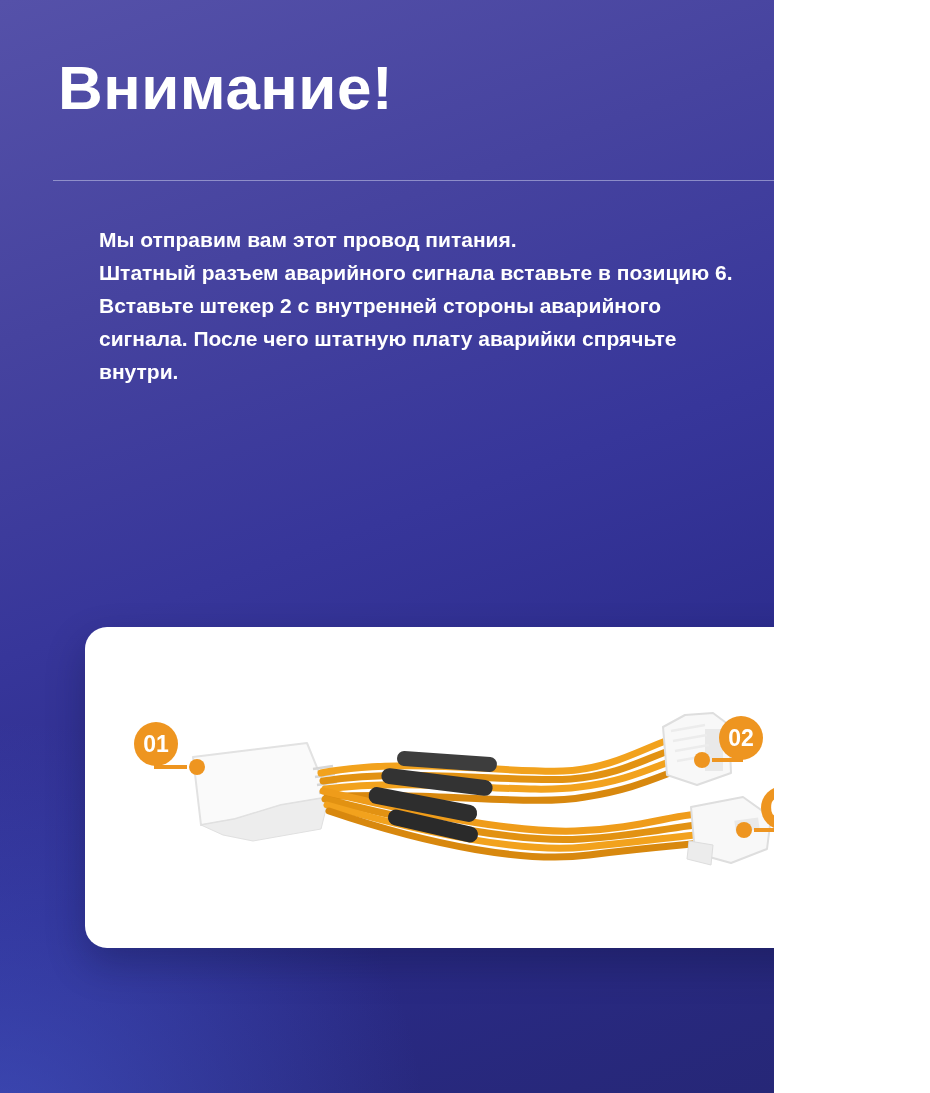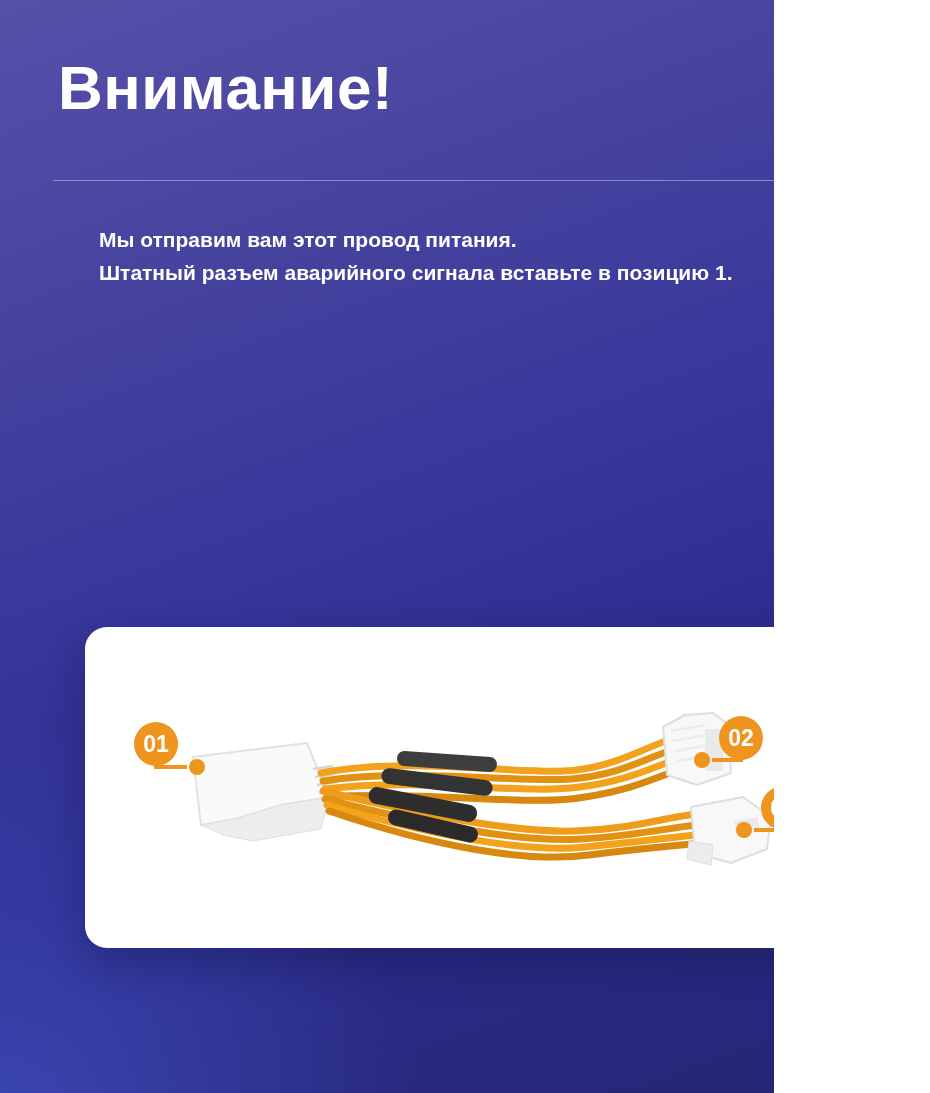--- a/index.html
+++ b/index.html
@@ -42,21 +42,24 @@
   <svg class="warning-icon" viewBox="0 0 68 62" aria-hidden="true">
     <path d="M34 6 L61.5 52.5 a4.5 4.5 0 0 1 -3.9 6.8 H10.4 a4.5 4.5 0 0 1 -3.9 -6.8 Z" fill="none" stroke="#ffffff" stroke-width="6.5" stroke-linejoin="round"></path>
     <line x1="34" y1="25" x2="34" y2="41" stroke="#ffffff" stroke-width="6" stroke-linecap="round"></line>
     <circle cx="34" cy="50" r="3.6" fill="#ffffff"></circle>
   </svg>
 
   <hr class="divider">
 
   <div class="instructions">
     <p>Мы отправим вам этот провод питания.</p>
-    <p>Штатный разъем аварийного сигнала вставьте в позицию 1.</p>
+    <p>Штатный разъем аварийного сигнала вставьте в позицию 6.</p>
+    <p>Вставьте штекер 2 с внутренней стороны аварийного
+сигнала. После чего штатную плату аварийки спрячьте
+внутри.</p>
   </div>
 
   <div class="photo-card">
     <svg class="harness-svg" viewBox="0 0 762 321" aria-hidden="true">
 
       <g>
         <polygon points="108,130 222,116 244,170 196,178 150,192 116,198" fill="#fafafa" stroke="#e2e2e2" stroke-width="2" stroke-linejoin="round"></polygon>
         <polygon points="116,198 150,192 196,178 244,170 236,202 168,214 138,208" fill="#ededed" stroke="#e0e0e0" stroke-width="1" stroke-linejoin="round"></polygon>
         <path d="M228,142 l20,-3 M230,150 l20,-3 M232,158 l20,-3 M234,166 l20,-3" stroke="#d6d6d6" stroke-width="2.5" fill="none"></path>
       </g>

